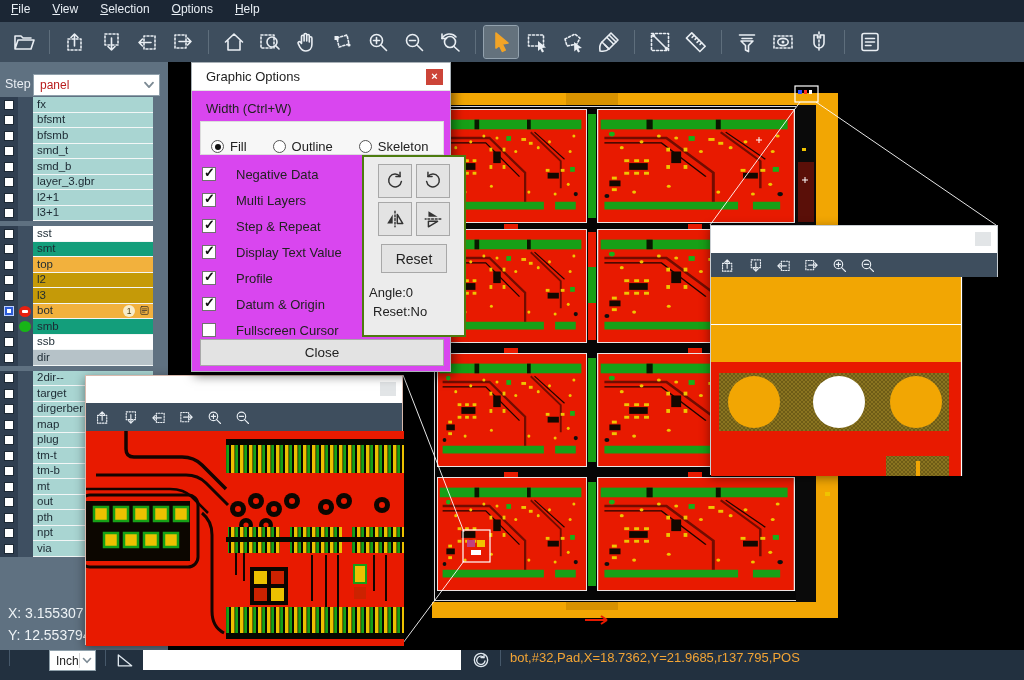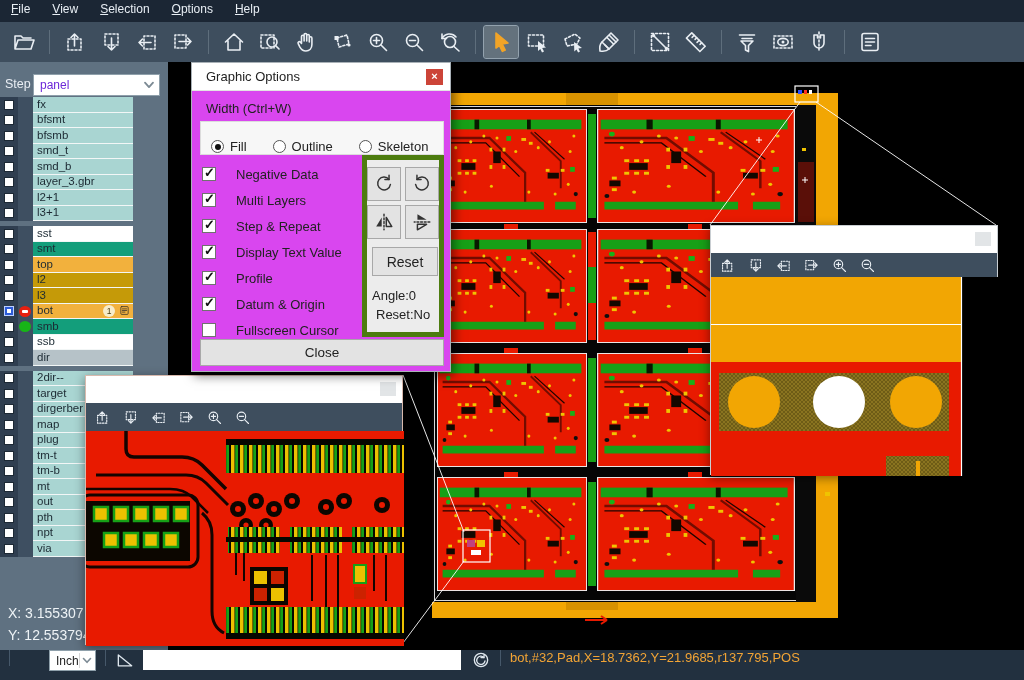--- a/index.html
+++ b/index.html
@@ -21,34 +21,34 @@
   .icon{stroke:currentColor;fill:none;stroke-width:1.6;stroke-linecap:round;stroke-linejoin:round}
   .tool .icon{width:24px;height:24px;color:#e9eef3}
   .tool.active .icon{color:#f2a427}
   .tsep{width:1px;height:24px;background:#5e6e7c;margin:0 7px}
 
   
   .sidebar{position:absolute;left:0;top:62px;width:168px;height:588px;background:#5f7181;z-index:5}
   .steprow{position:absolute;left:0;top:6px;width:188px;height:34px}
   .steplabel{position:absolute;left:5px;top:9px;color:#e9eef4;font-size:12.5px}
   .stepdd{position:absolute;left:33px;top:6px;width:127px;height:22px;background:#fff;border:1px solid #8fa0ab;
-          font-size:12px;color:#6d28d9;display:flex;align-items:center;padding-left:6px}
+          font-size:12px;color:#b91c1c;display:flex;align-items:center;padding-left:6px}
   .stepdd .chev{position:absolute;right:2px;top:2px;width:16px;height:16px;color:#7c8a94}
   .layerlist{position:absolute;left:0;top:35px;width:168px}
   .lrow{display:flex;height:15.5px;align-items:stretch}
   .cbc{width:18px;background:#2f3e50;display:flex;align-items:center;justify-content:center;flex:none}
   .cb{width:10px;height:10px;background:#fff;border:1px solid #1d2935}
   .cb.sel{background:#2d5bd8;border:1px solid #bcd0ff;position:relative}
   .cb.sel::after{content:"";position:absolute;left:2px;top:2px;width:4px;height:4px;background:#fff}
   .indc{width:15px;background:#3e4f61;position:relative;flex:none}
   .dot{position:absolute;left:1px;top:2px;width:12px;height:11px;border-radius:50%}
   .dot.red{background:#e62010}
   .dot.red::after{content:"";position:absolute;left:3px;top:4.5px;width:6px;height:2.5px;background:#fff;border-radius:1px}
   .dot.green{background:#17b517}
-  .cell{width:100px;flex:none;font-size:11.5px;color:#1c2a33;padding-left:4px;line-height:15px;
+  .cell{width:120px;flex:none;font-size:11.5px;color:#1c2a33;padding-left:4px;line-height:15px;
         border-bottom:1px solid #f2f6f6;display:flex;align-items:center;white-space:nowrap;overflow:hidden}
   .c-cyan{background:#a9d5d2}.c-teal{background:#139e7b}.c-amber{background:#f2b13d}
   .c-gold{background:#c59a08}.c-white{background:#ffffff}.c-gray{background:#b6c2c8}
   .lgap{height:5px}
   .badge{margin-left:auto;width:12px;height:12px;border-radius:50%;background:#f7ecc9;color:#4a3a10;
          font-size:8.5px;text-align:center;line-height:12px;flex:none}
   .gicn{width:11px;height:11px;margin:0 3px 0 4px;color:#2a2a2a;flex:none}
   .coords{position:absolute;left:8px;top:540px;color:#eef3f6;font-size:14px;line-height:22px}
 
   
@@ -63,21 +63,21 @@
   .dwidth{position:absolute;left:14px;top:38px}
   .dgroup{position:absolute;left:8px;top:58px;width:244px;height:34px;background:#f7f7f7;border:1px solid #dcdcdc;
           display:flex;align-items:flex-end;padding:0 10px;gap:26px}
   .radio{display:flex;align-items:center;gap:6px}
   .rb{width:13px;height:13px;border:1px solid #555;border-radius:50%;background:#fff;position:relative;flex:none}
   .rb.on::after{content:"";position:absolute;left:2.5px;top:2.5px;width:6px;height:6px;border-radius:50%;background:#111}
   .dcbs{position:absolute;left:10px;top:98px}
   .dcbrow{display:flex;align-items:center;gap:20px;height:26px}
   .dcb{width:14px;height:14px;background:#fff;border:1px solid #707070;position:relative;flex:none}
   .dcb.on::after{content:"\2713";position:absolute;left:1px;top:-3px;font-size:13px;color:#111;font-weight:bold}
-  .dtools{position:absolute;left:170px;top:92px;width:82px;height:182px;background:#ececec;border:5px solid #4d7c0f;padding:7px 5px}
+  .dtools{position:absolute;left:170px;top:92px;width:104px;height:182px;background:#ececec;border:2px solid #4d7c0f;padding:7px 5px}
   .dtgrid{display:grid;grid-template-columns:34px 34px;gap:4px;justify-content:center}
   .dtbtn{width:34px;height:34px;background:#e3e3e3;border:1px solid #a8a8a8;display:flex;align-items:center;justify-content:center}
   .dtbtn .icon{width:22px;height:22px;color:#333}
   .dreset{margin:8px auto 0;width:66px;height:29px;background:#e3e3e3;border:1px solid #a8a8a8;
           font-size:14px;display:flex;align-items:center;justify-content:center}
   .dang{margin:12px 0 4px 0}
   .dmir{margin-left:4px}
   .dcl{position:absolute;left:8px;top:276px;width:244px;height:27px;background:#e3e3e3;border:1px solid #a8a8a8;
        display:flex;align-items:center;justify-content:center;font-size:13.5px}
 

